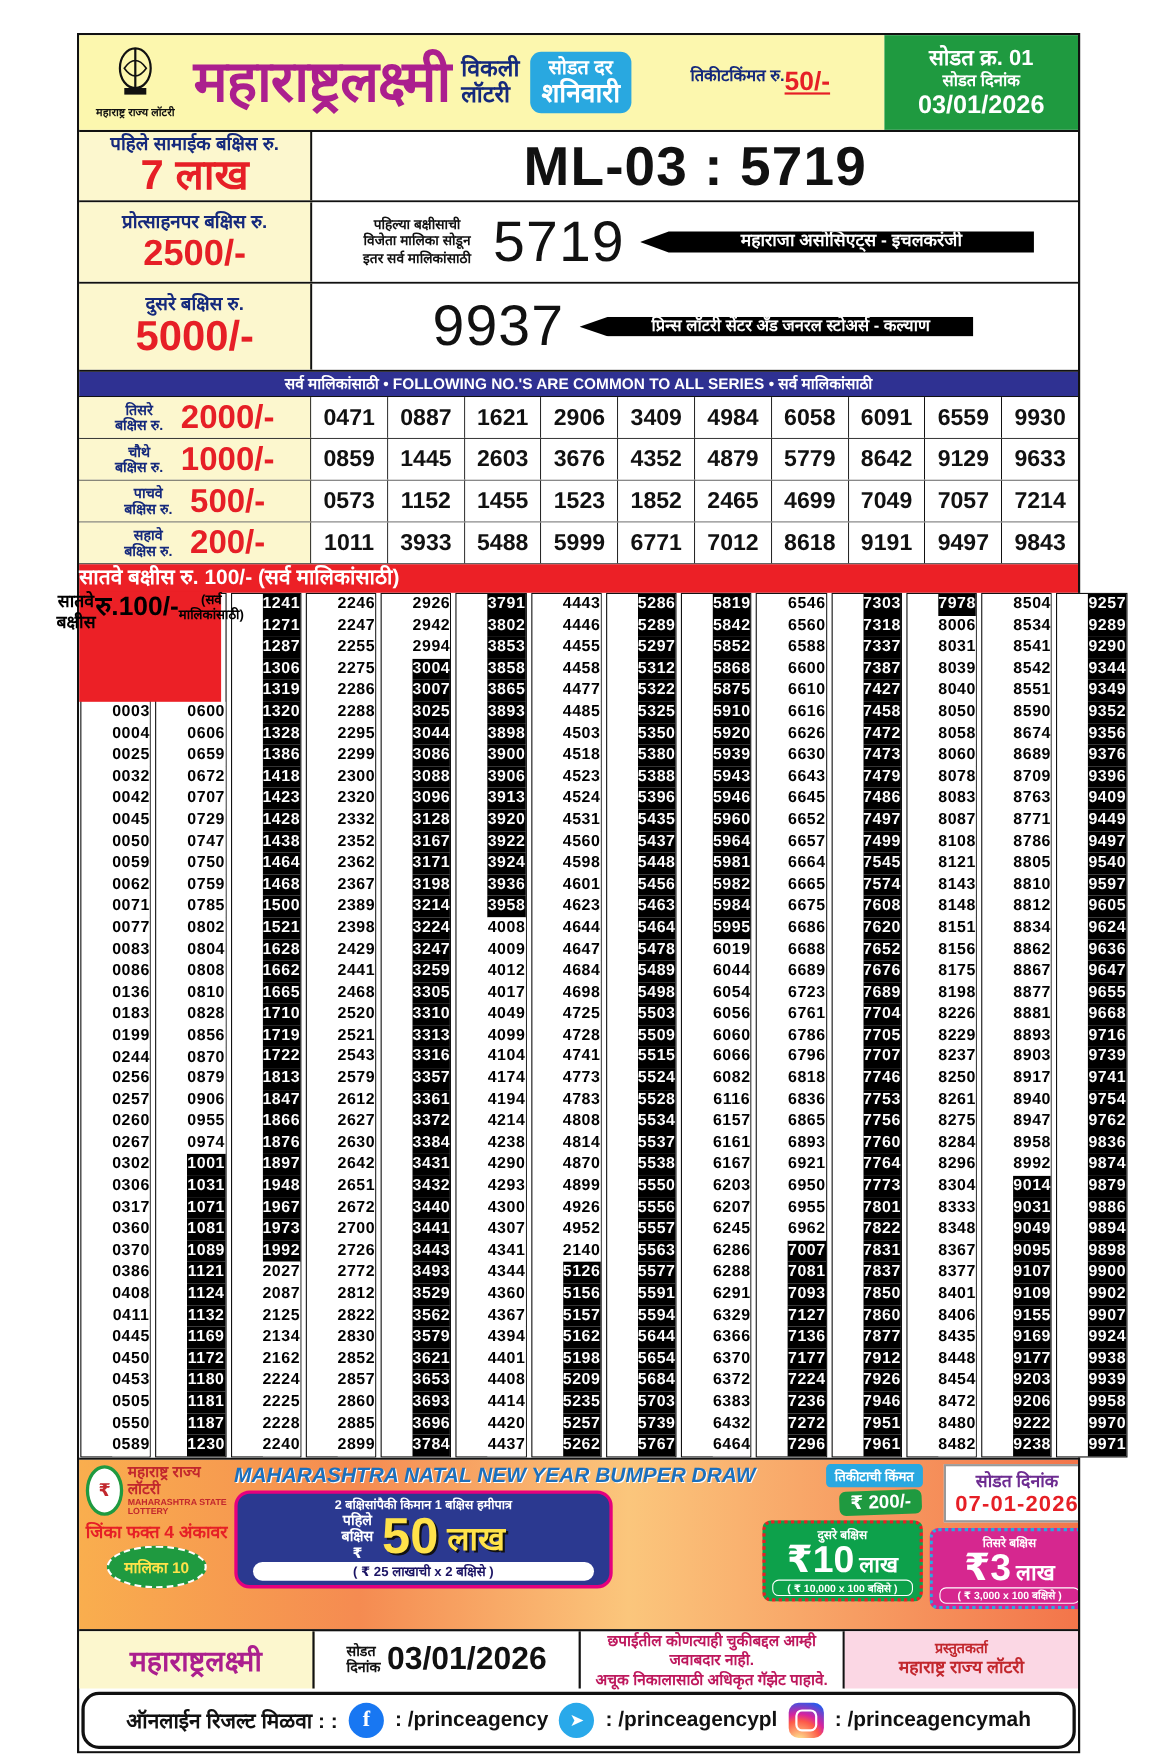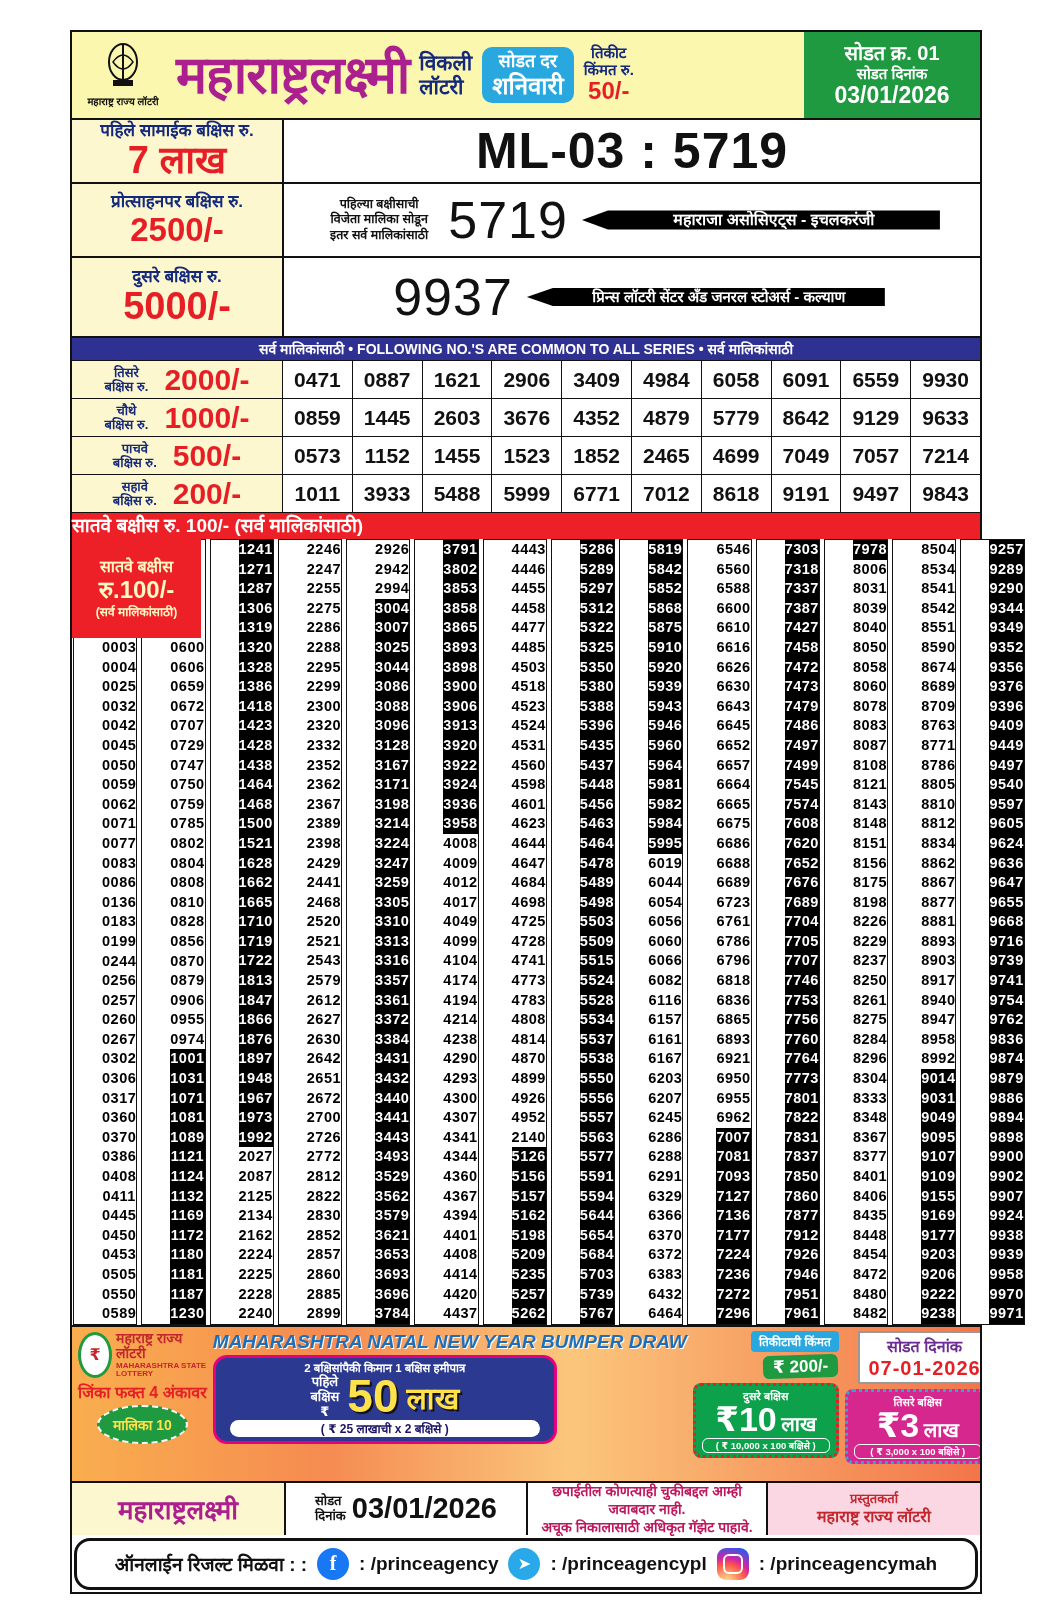--- a/index.html
+++ b/index.html
@@ -9,23 +9,23 @@
   .hdr{display:flex;height:86px;border-bottom:2px solid #111;}
   .hdr-left{flex:1;background:#fcf7ae;display:flex;align-items:center;gap:10px;padding:4px 8px;}
   .logo-wrap{display:flex;flex-direction:column;align-items:center;width:86px;}
   .logo-wrap svg{display:block;}
   .org-name{font-size:10px;font-weight:bold;color:#111;white-space:nowrap;}
   .main-title{font-size:52px;font-weight:bold;color:#ab1f8e;letter-spacing:-1px;white-space:nowrap;line-height:1;}
   .weekly{display:flex;flex-direction:column;color:#15297c;font-weight:bold;font-size:21px;line-height:1.15;}
   .dayboard{background:#29a8e0;border-radius:10px;color:#fff;text-align:center;padding:4px 10px;line-height:1.15;}
   .dayboard .d1{display:block;font-size:18px;font-weight:bold;}
   .dayboard .d2{display:block;font-size:24px;font-weight:bold;}
-  .ticket{display:flex;flex-direction:column;text-align:center;line-height:1.1;}
+  .ticket{display:flex;flex-direction:row;text-align:center;line-height:1.1;margin-left:44px;}
   .ticket .t1,.ticket .t2{font-size:15px;font-weight:bold;color:#15297c;}
-  .ticket .t3{font-size:24px;font-weight:bold;color:#e61f26;}
+  .ticket .t3{font-size:24px;font-weight:bold;color:#e61f26;text-decoration:underline;}
   .hdr-right{width:172px;background:#1f9a40;color:#fff;text-align:center;display:flex;flex-direction:column;justify-content:center;line-height:1.15;padding:2px;}
   .hdr-right .g1{font-size:20px;font-weight:bold;}
   .hdr-right .g2{font-size:15px;font-weight:bold;}
   .hdr-right .g3{font-size:23px;font-weight:bold;}
   
   .p-row{display:flex;border-bottom:2px solid #111;position:relative;}
   .p-label{width:210px;background:#fcf7ce;border-right:2px solid #111;text-align:center;display:flex;flex-direction:column;justify-content:center;padding:2px 0;}
   .p-label .pl1{font-size:17px;font-weight:bold;color:#15297c;line-height:1.2;}
   .p-label .pl2{font-size:38px;font-weight:bold;color:#e61f26;line-height:1.05;}
   .p-main{flex:1;display:flex;align-items:center;justify-content:center;background:#fff;}
@@ -49,21 +49,21 @@
   .c-num:last-child{border-right:none;}
   
   .redband{background:#ec2026;color:#fff;font-size:19px;font-weight:bold;height:26px;line-height:26px;}
   .s-wrap{position:relative;padding:0 1px;background:#fff;}
   .s-cols{display:flex;gap:4px;}
   .s-col{flex:1;border:1px solid #111;display:flex;flex-direction:column;background:#fff;padding-left:28px;}
   .s-spacer{height:98px;}
   .s-cell{height:19.6px;line-height:19.6px;text-align:center;font-size:14.5px;font-weight:bold;letter-spacing:0.5px;}
   .s-b{background:#000;color:#fff;}
   .s-w{background:#fff;color:#000;}
-  .s-redbox{position:absolute;z-index:2;left:0;top:-1px;width:calc((100% - 54px)/7 + 7px);height:100px;background:#ec2026;color:#fef9c3;display:flex;flex-direction:column;justify-content:center;text-align:center;line-height:1.2;}
+  .s-redbox{position:absolute;z-index:2;left:0;top:-1px;width:calc((100% - 54px)/7 + 7px);height:100px;background:#ec2026;color:#000000;display:flex;flex-direction:row;justify-content:center;text-align:center;line-height:1.2;}
   .s-r1{font-size:16px;font-weight:bold;}
   .s-r2{font-size:24px;font-weight:bold;}
   .s-r3{font-size:12px;font-weight:bold;}
   
   .banner{height:146px;border-top:2px solid #111;background:linear-gradient(90deg,#f9ae4e 0%,#f58b51 28%,#fbc67c 55%,#f3754a 100%);display:flex;padding:4px 6px;gap:6px;overflow:hidden;}
   .bn-left{width:190px;display:flex;flex-direction:column;align-items:center;gap:2px;}
   .bn-logo-row{display:flex;align-items:center;gap:4px;}
   .bn-circle{width:40px;height:40px;border-radius:50%;background:#fff;border:3px solid #1f9a40;display:flex;align-items:center;justify-content:center;font-size:16px;color:#c2272d;font-weight:bold;}
   .bn-org{display:flex;flex-direction:column;line-height:1.1;}
   .bn-org .o1{font-size:14px;font-weight:bold;color:#c2272d;}

